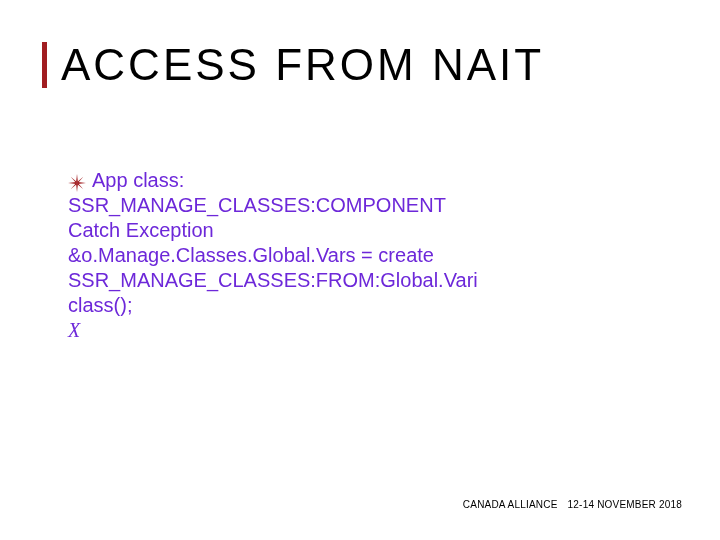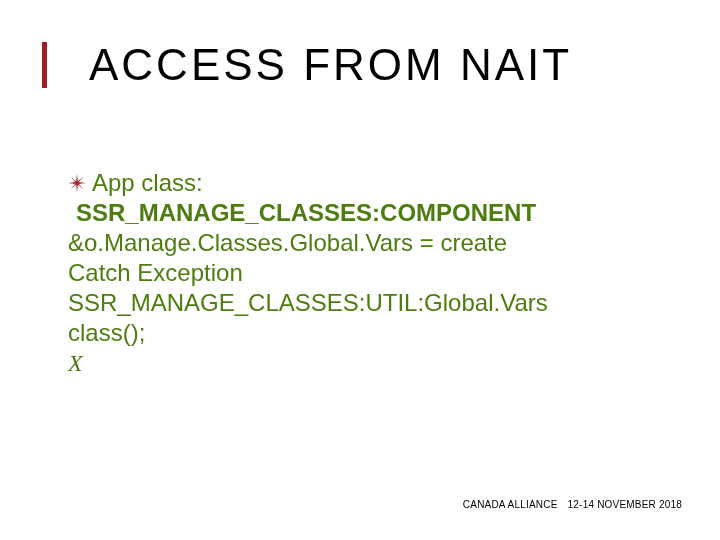--- a/index.html
+++ b/index.html
@@ -17,60 +17,57 @@
     width: 720px;
     height: 540px;
     box-sizing: border-box;
   }
   .title-wrap {
     position: absolute;
     left: 42px;
     top: 42px;
     display: flex;
     align-items: stretch;
-    gap: 28px;
   }
   .title-bar {
     width: 5px;
     background: #a11d21;
     margin-right: 14px;
   }
   .title-text {
     font-size: 44px;
     line-height: 1.05;
     letter-spacing: 3px;
     font-weight: 400;
     color: #000;
   }
   .body {
     position: absolute;
     left: 68px;
     top: 168px;
     width: 590px;
-    font-size: 24px;
+    font-size: 20px;
     line-height: 1.25;
-    color: #4d7c0f;
+    color: #6d28d9;
   }
   .bullet-row {
     display: flex;
     align-items: flex-start;
   }
   .burst {
     flex: 0 0 auto;
     width: 18px;
     height: 18px;
     margin-top: 6px;
     margin-right: 6px;
     display: inline-block;
     position: relative;
   }
   .burst svg { width: 18px; height: 18px; display: block; }
   .cont {
-    margin-left: 8px;
-    font-weight: bold;
   }
   .italic {
     font-family: "Times New Roman", Times, serif;
     font-style: italic;
   }
   .footer {
     position: absolute;
     right: 38px;
     bottom: 30px;
     font-size: 10px;
@@ -107,23 +104,23 @@
           <polygon points="3,17 8.5,10.5 10,10 9.5,11.5"></polygon>
               <polygon points="3,3 9.5,8.5 10,10 8.5,9.5"></polygon>
         </g>
           </svg>
       </span>
       <span>App class:</span>
     </div>
     <div class="cont">SSR_MANAGE_CLASSES:COMPONENT</div>
 
 
+    <div>Catch Exception</div>
     <div> &amp;o.Manage.Classes.Global.Vars = create</div>
-    <div>Catch Exception</div>
-    <div>SSR_MANAGE_CLASSES:UTIL:Global.Vars</div>
+    <div>SSR_MANAGE_CLASSES:FROM:Global.Vari</div>
     <div>class();</div>
     <div>
       <span class="italic">X</span>
     </div>
 
   </div>
 
   <div class="footer">
     <span>CANADA ALLIANCE</span><span class="gap"></span><span>12-14 NOVEMBER 2018</span>
   </div>

